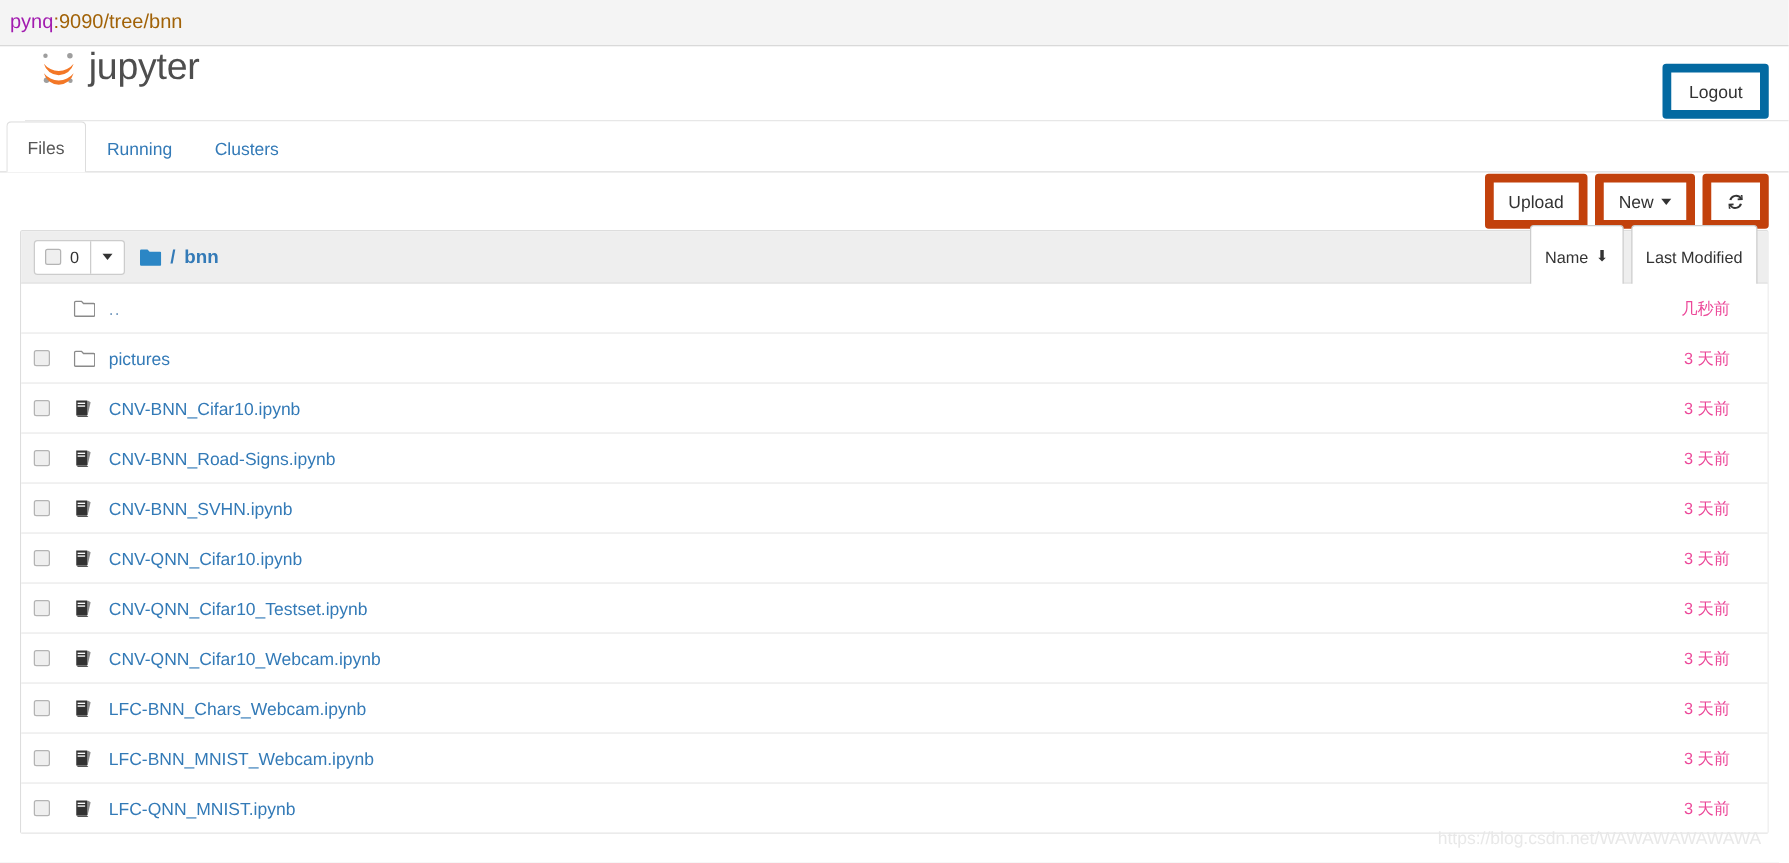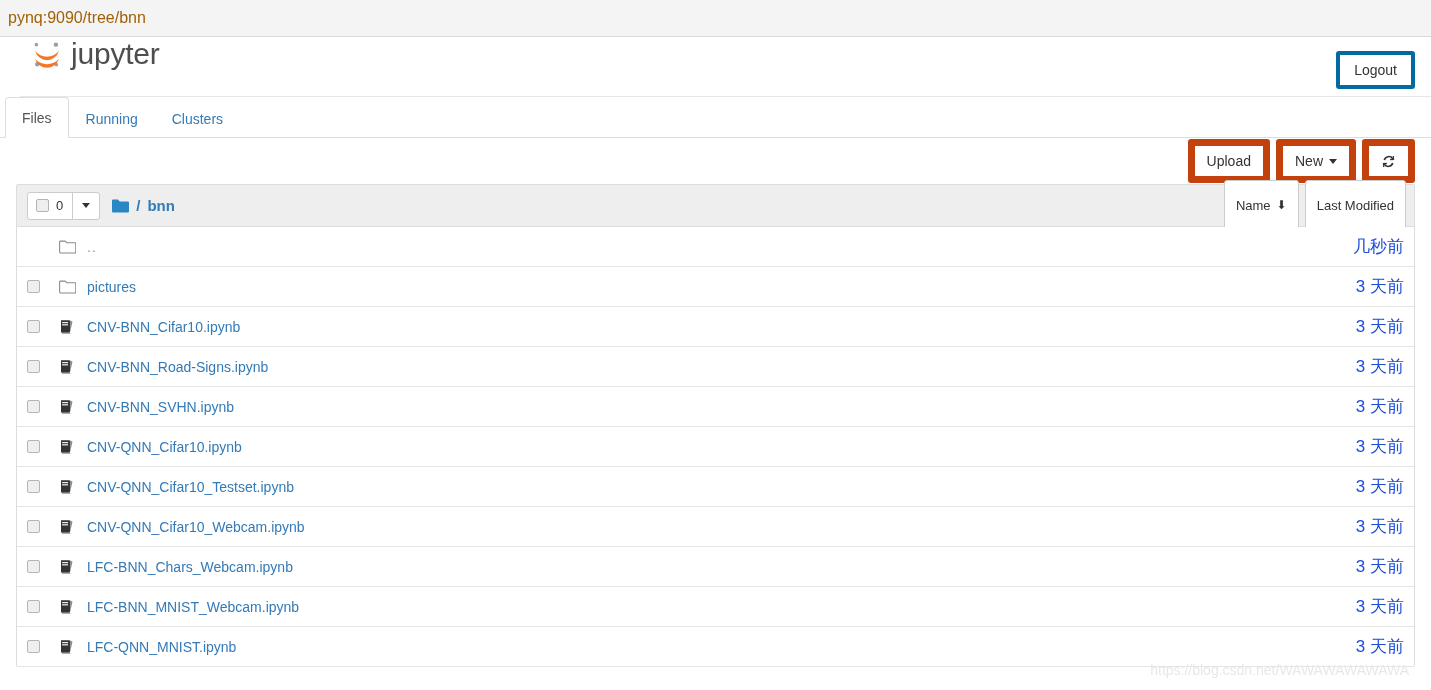--- a/index.html
+++ b/index.html
@@ -21,21 +21,21 @@
   .urlbar {
     height: 37px;
     background: #f4f4f4;
     border-bottom: 1px solid #d9d9d9;
     display: flex;
     align-items: center;
     padding-left: 8px;
     box-sizing: border-box;
   }
   .url-host {
-    color: #a16207;
+    color: #a21caf;
     font-size: 16px;
     text-align: right;
   }
   .url-rest {
     color: #a16207;
     font-size: 16px;
   }
 
   
   .header {
@@ -65,21 +65,21 @@
     font-weight: 400;
   }
   .logout-btn {
     position: absolute;
     right: 16px;
     top: 14px;
     padding: 6px 14px;
     font-size: 14px;
     color: #333;
     background: #fff;
-    border: 4px solid #0369a1;
+    border: 7px solid #0369a1;
     border-radius: 3px;
     cursor: pointer;
     line-height: 18px;
     font-family: "Liberation Sans", sans-serif;
   }
 
   
   .tabs {
     height: 41px;
     border-bottom: 1px solid #ddd;
@@ -266,23 +266,23 @@
   }
   .item-link {
     color: #337ab7;
     font-size: 14px;
     text-decoration: none;
     cursor: pointer;
   }
   .item-link.muted { color: #7a9ec1; letter-spacing: 1px; }
   .row-time {
     position: absolute;
-    right: 10px;
-    font-size: 17px;
-    color: #1d4ed8;
+    right: 30px;
+    font-size: 13px;
+    color: #ec4899;
   }
   .folder-gray { width: 17px; height: 14px; display: block; }
   .book-ico { width: 16px; height: 16px; display: block; }
 
   
   .watermark {
     position: absolute;
     right: 22px;
     bottom: 12px;
     font-size: 14px;

